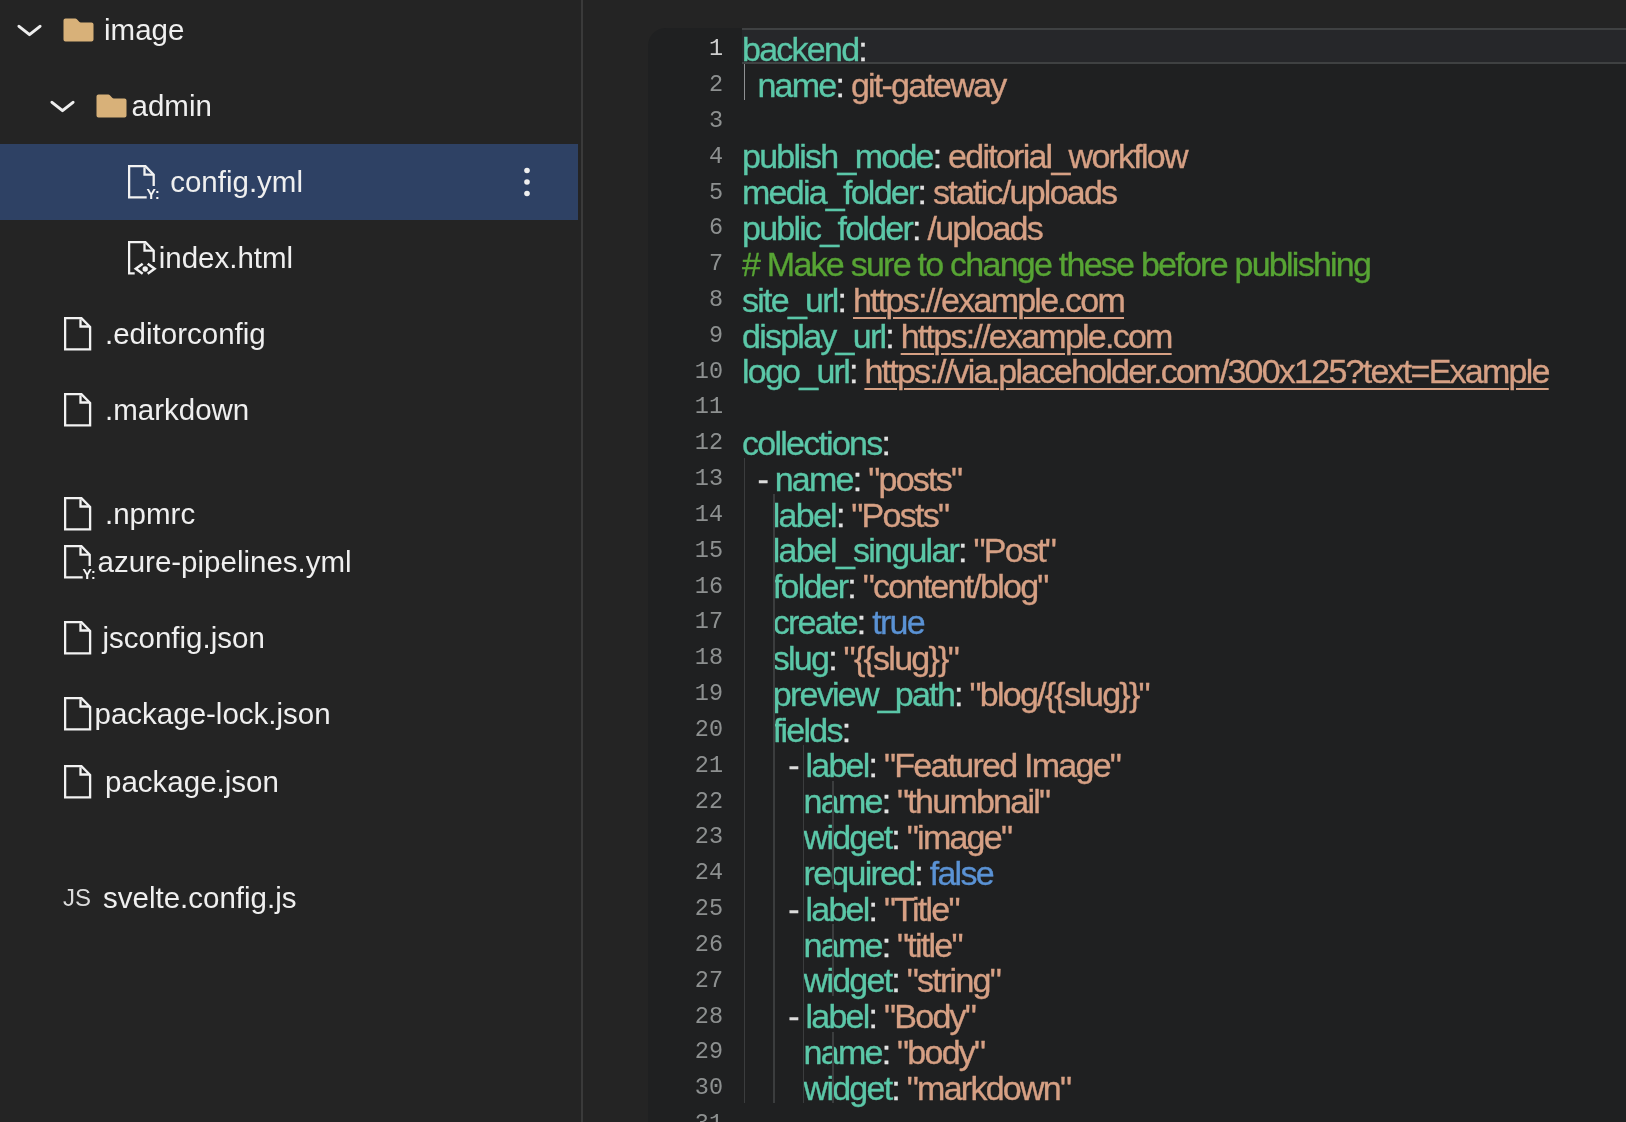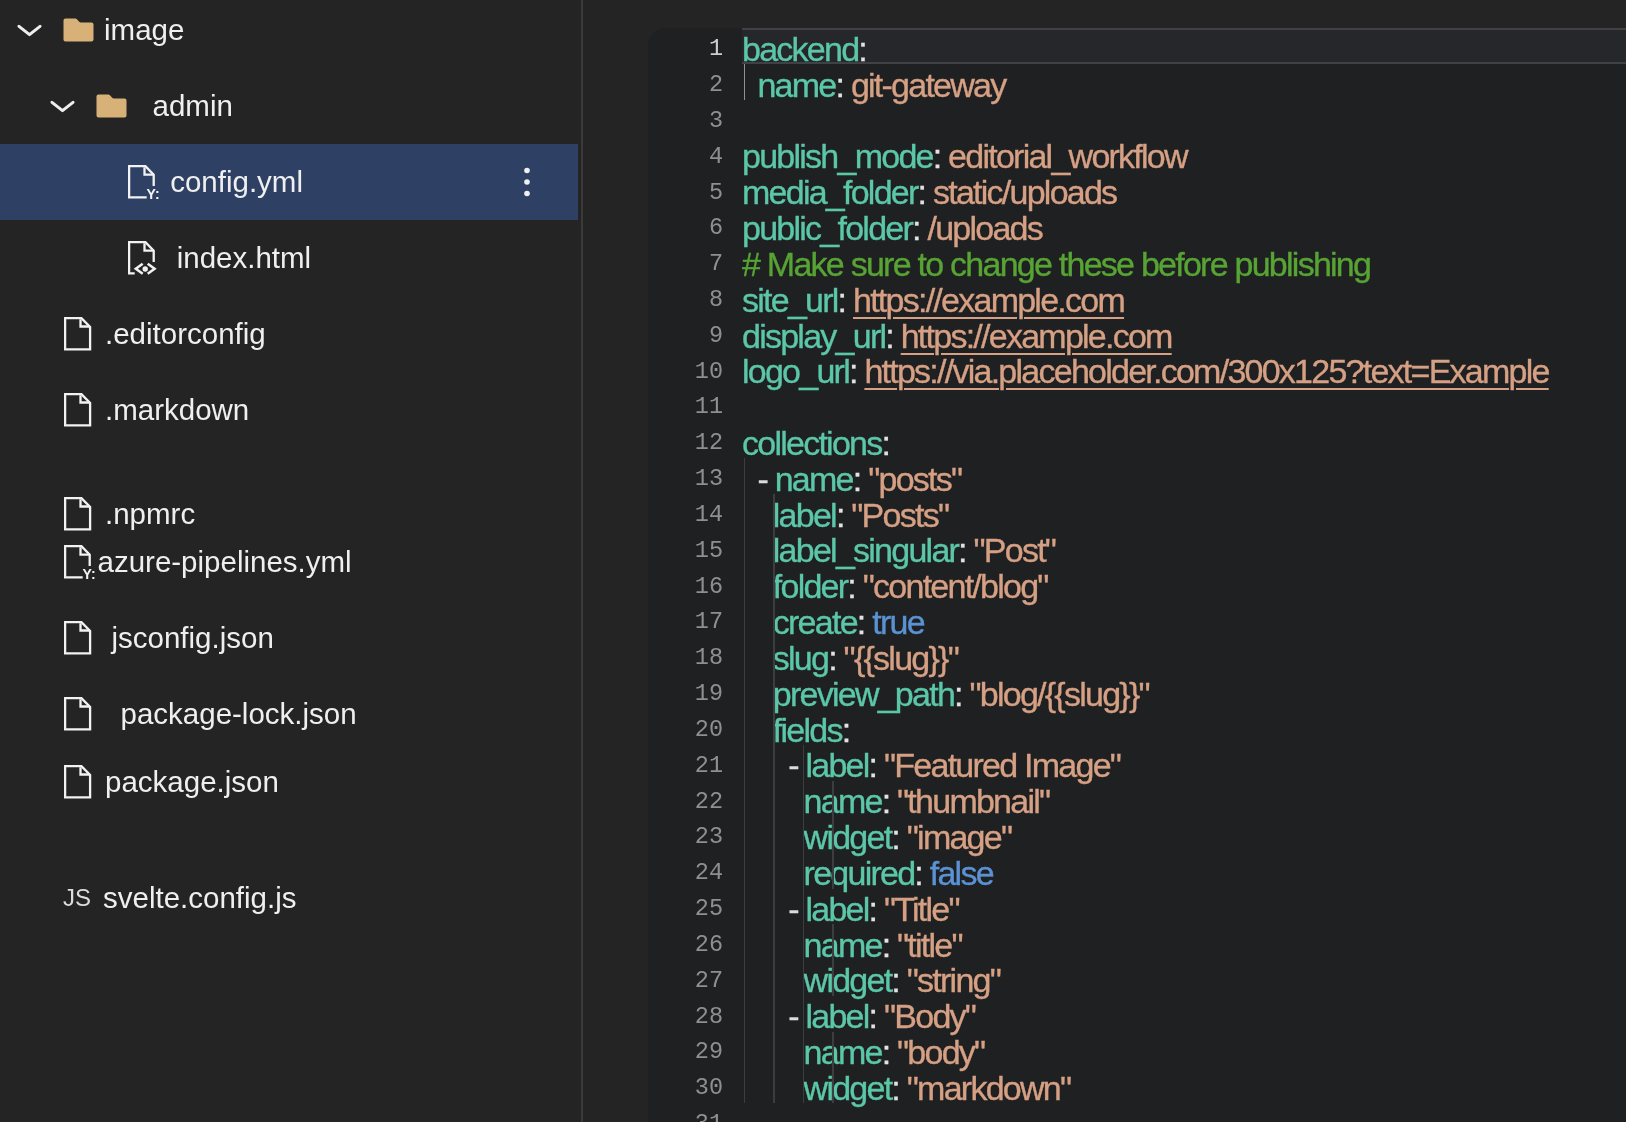--- a/index.html
+++ b/index.html
@@ -46,21 +46,21 @@
     </svg>
     <span class="lbl" style="margin-left:10.5px">image</span>
   </div>
 <div class="row" style="top:68px">
     <svg class="ic" style="margin-left:50px" width="25" height="13" viewBox="0 0 25 13">
       <polyline points="2,2.3 12.5,10.7 23,2.3" stroke="#eeeeee" stroke-width="3" fill="none" stroke-linecap="round" stroke-linejoin="round"></polyline>
     </svg>
     <svg class="ic" style="margin-left:20.5px" width="31" height="24" viewBox="0 0 31 24">
       <path d="M0.5,21.5 V2.5 C0.5,1.4 1.4,0.5 2.5,0.5 H12.3 C12.9,0.5 13.5,0.75 13.9,1.2 L16.2,3.75 C16.6,4.2 17.2,4.45 17.8,4.45 H28.5 C29.6,4.45 30.5,5.35 30.5,6.45 V21.5 C30.5,22.6 29.6,23.5 28.5,23.5 H2.5 C1.4,23.5 0.5,22.6 0.5,21.5 Z" fill="#d8b179"></path>
     </svg>
-    <span class="lbl" style="margin-left:26px">admin</span>
+    <span class="lbl" style="margin-left:5px">admin</span>
   </div>
 <div class="row sel" style="top:144px">
     <svg class="ic" style="margin-left:127.7px" width="32" height="34" viewBox="0 0 32 34">
       <path d="M18.7,32.4 H1.1 V1.1 H17.4 L25.7,9.6 V21" fill="none" stroke="#f2f2f2" stroke-width="2.3" stroke-linejoin="miter"></path>
       <path d="M16.5,2.2 V9.7 H25.4" fill="none" stroke="#f2f2f2" stroke-width="2.3"></path>
       <text x="18.6" y="33.6" font-family="Liberation Sans, sans-serif" font-size="14" font-weight="700" fill="#f5f5f5">Y:</text>
     </svg>
     <span class="lbl" style="margin-left:10.5px">config.yml</span>
     <svg class="ic" style="position:absolute;left:523px;top:23px" width="8" height="30" viewBox="0 0 8 30">
       <circle cx="4" cy="3.5" r="2.8" fill="#efefef"></circle>
@@ -69,21 +69,21 @@
     </svg>
   </div>
 <div class="row" style="top:220px">
     <svg class="ic" style="margin-left:127.7px" width="29" height="34" viewBox="0 0 29 34">
       <path d="M6.7,32.4 H1.1 V1.1 H17.4 L25.7,9.6 V21" fill="none" stroke="#f2f2f2" stroke-width="2.3" stroke-linejoin="miter"></path>
       <path d="M16.5,2.2 V9.7 H25.4" fill="none" stroke="#f2f2f2" stroke-width="2.3"></path>
       <polyline points="14.7,22.8 7.8,27.8 14.7,32.8" stroke="#f2f2f2" stroke-width="2.5" fill="none"></polyline>
       <circle cx="17.2" cy="28" r="2.7" fill="#f2f2f2"></circle>
       <polyline points="19.7,22.8 26.6,27.8 19.7,32.8" stroke="#f2f2f2" stroke-width="2.5" fill="none"></polyline>
     </svg>
-    <span class="lbl" style="margin-left:20px">index.html</span>
+    <span class="lbl" style="margin-left:2px">index.html</span>
   </div>
 <div class="row" style="top:296px">
     <svg class="ic" style="margin-left:63.5px" width="28" height="34" viewBox="0 0 28 34">
       <path d="M1.1,1.1 H17.4 L26.1,10 V32.4 H1.1 Z" fill="none" stroke="#f2f2f2" stroke-width="2.3" stroke-linejoin="miter"></path>
       <path d="M16.5,2.2 V9.5 H25.6" fill="none" stroke="#f2f2f2" stroke-width="2.3"></path>
     </svg>
     <span class="lbl" style="margin-left:13.5px">.editorconfig</span>
   </div>
 <div class="row" style="top:372px">
     <svg class="ic" style="margin-left:63.5px" width="28" height="34" viewBox="0 0 28 34">
@@ -105,28 +105,28 @@
       <path d="M16.5,2.2 V9.7 H25.4" fill="none" stroke="#f2f2f2" stroke-width="2.3"></path>
       <text x="18.6" y="33.6" font-family="Liberation Sans, sans-serif" font-size="14" font-weight="700" fill="#f5f5f5">Y:</text>
     </svg>
     <span class="lbl" style="margin-left:2px">azure-pipelines.yml</span>
   </div>
 <div class="row" style="top:600px">
     <svg class="ic" style="margin-left:63.5px" width="28" height="34" viewBox="0 0 28 34">
       <path d="M1.1,1.1 H17.4 L26.1,10 V32.4 H1.1 Z" fill="none" stroke="#f2f2f2" stroke-width="2.3" stroke-linejoin="miter"></path>
       <path d="M16.5,2.2 V9.5 H25.6" fill="none" stroke="#f2f2f2" stroke-width="2.3"></path>
     </svg>
-    <span class="lbl" style="margin-left:20px">jsconfig.json</span>
+    <span class="lbl" style="margin-left:11px">jsconfig.json</span>
   </div>
 <div class="row" style="top:676px">
     <svg class="ic" style="margin-left:63.5px" width="28" height="34" viewBox="0 0 28 34">
       <path d="M1.1,1.1 H17.4 L26.1,10 V32.4 H1.1 Z" fill="none" stroke="#f2f2f2" stroke-width="2.3" stroke-linejoin="miter"></path>
       <path d="M16.5,2.2 V9.5 H25.6" fill="none" stroke="#f2f2f2" stroke-width="2.3"></path>
     </svg>
-    <span class="lbl" style="margin-left:29px">package-lock.json</span>
+    <span class="lbl" style="margin-left:3px">package-lock.json</span>
   </div>
 <div class="row" style="top:744px">
     <svg class="ic" style="margin-left:63.5px" width="28" height="34" viewBox="0 0 28 34">
       <path d="M1.1,1.1 H17.4 L26.1,10 V32.4 H1.1 Z" fill="none" stroke="#f2f2f2" stroke-width="2.3" stroke-linejoin="miter"></path>
       <path d="M16.5,2.2 V9.5 H25.6" fill="none" stroke="#f2f2f2" stroke-width="2.3"></path>
     </svg>
     <span class="lbl" style="margin-left:13.5px">package.json</span>
   </div>
 <div class="row" style="top:860px">
     <span class="ic" style="margin-left:63px;font-size:24px;color:#dcdcdc">JS</span>

